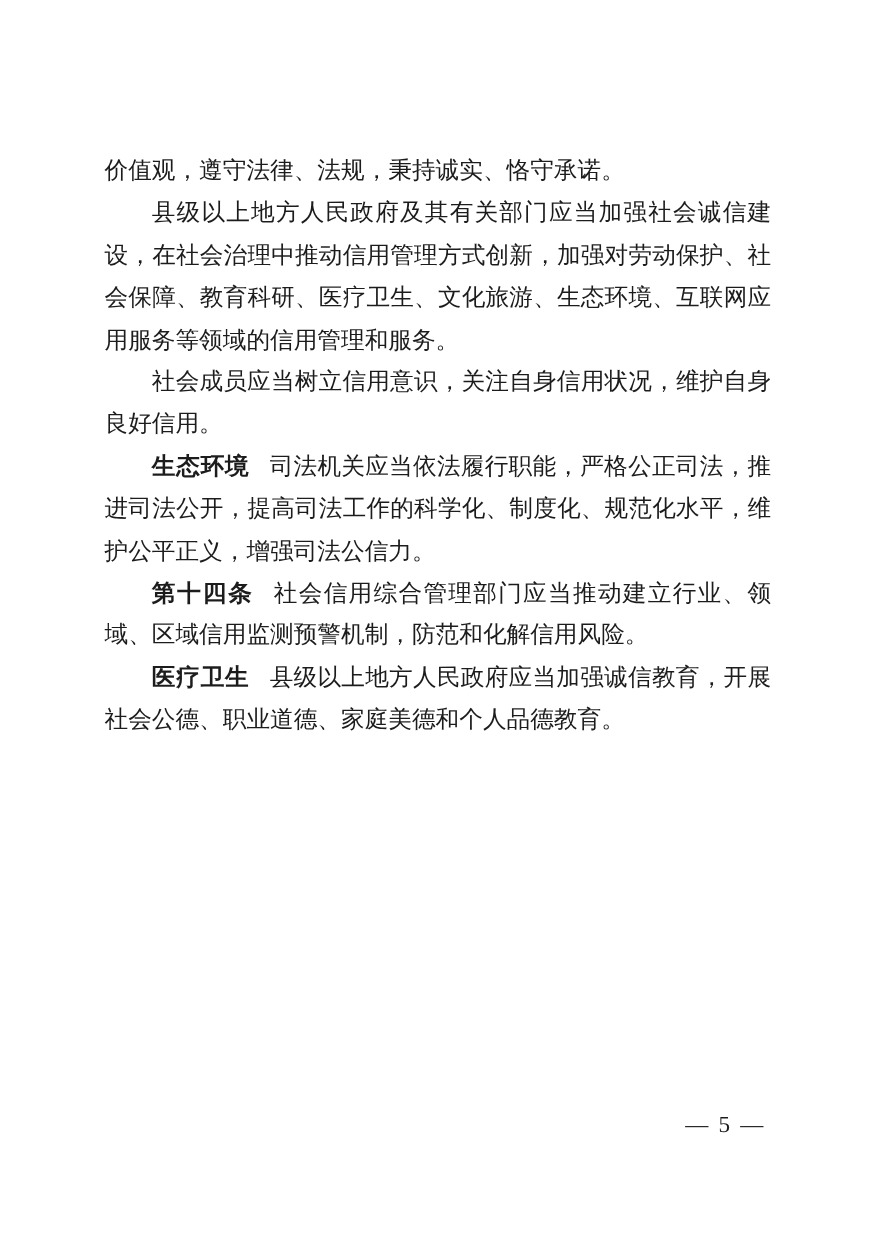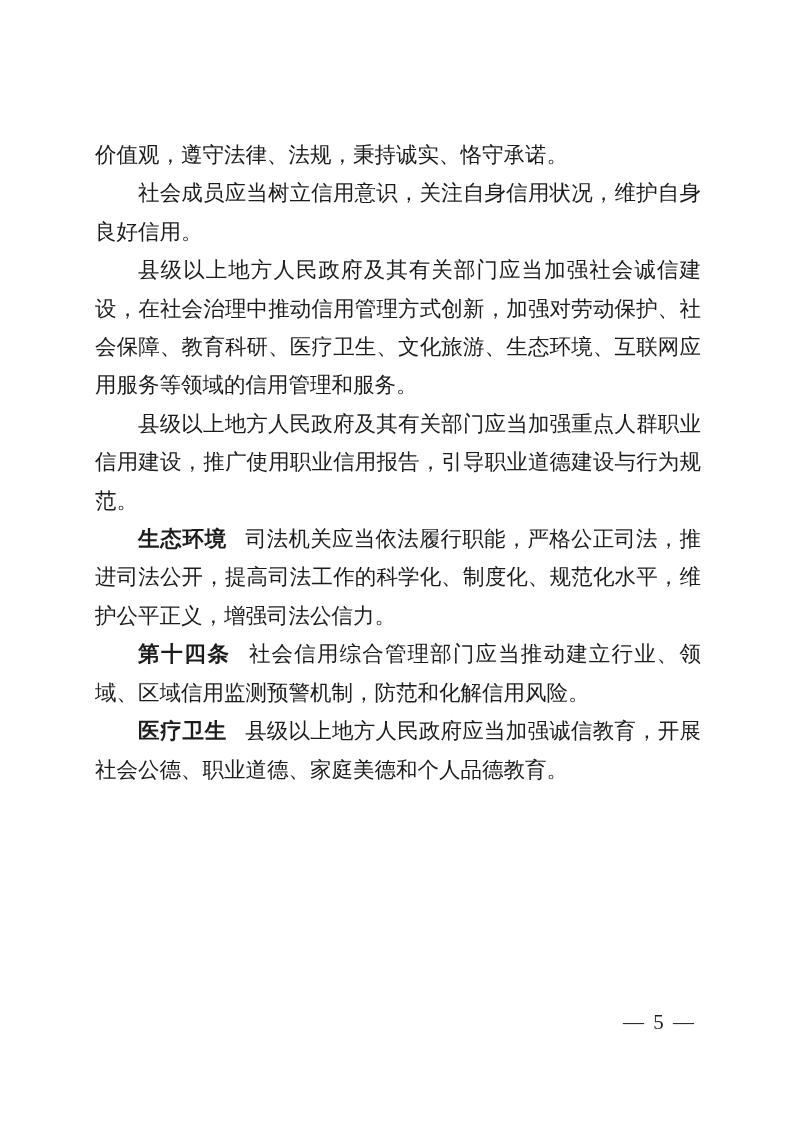--- a/index.html
+++ b/index.html
@@ -58,27 +58,24 @@
 </style>
 </head>
 <body>
 
 <div class="page">
   <div class="doc-body">
     <p class="no-indent">
       <span>价值观，遵守法律、法规，秉持诚实、恪守承诺。</span>
     </p>
     <p>
-      <span>社会成员应当树立信用意识，关注自身信用状况，维护自身良好信用。</span>
-    </p>
-    <p>
       <span>县级以上地方人民政府及其有关部门应当加强社会诚信建设，在社会治理中推动信用管理方式创新，加强对劳动保护、社会保障、教育科研、医疗卫生、文化旅游、生态环境、互联网应用服务等领域的信用管理和服务。</span>
     </p>
     <p>
-      <span>县级以上地方人民政府及其有关部门应当加强重点人群职业信用建设，推广使用职业信用报告，引导职业道德建设与行为规范。</span>
+      <span>社会成员应当树立信用意识，关注自身信用状况，维护自身良好信用。</span>
     </p>
     <p>
       <span class="para-head">生态环境</span><span>司法机关应当依法履行职能，严格公正司法，推进司法公开，提高司法工作的科学化、制度化、规范化水平，维护公平正义，增强司法公信力。</span>
     </p>
     <p>
       <span class="para-head">第十四条</span><span>社会信用综合管理部门应当推动建立行业、领域、区域信用监测预警机制，防范和化解信用风险。</span>
     </p>
     <p>
       <span class="para-head">医疗卫生</span><span>县级以上地方人民政府应当加强诚信教育，开展社会公德、职业道德、家庭美德和个人品德教育。</span>
     </p>

